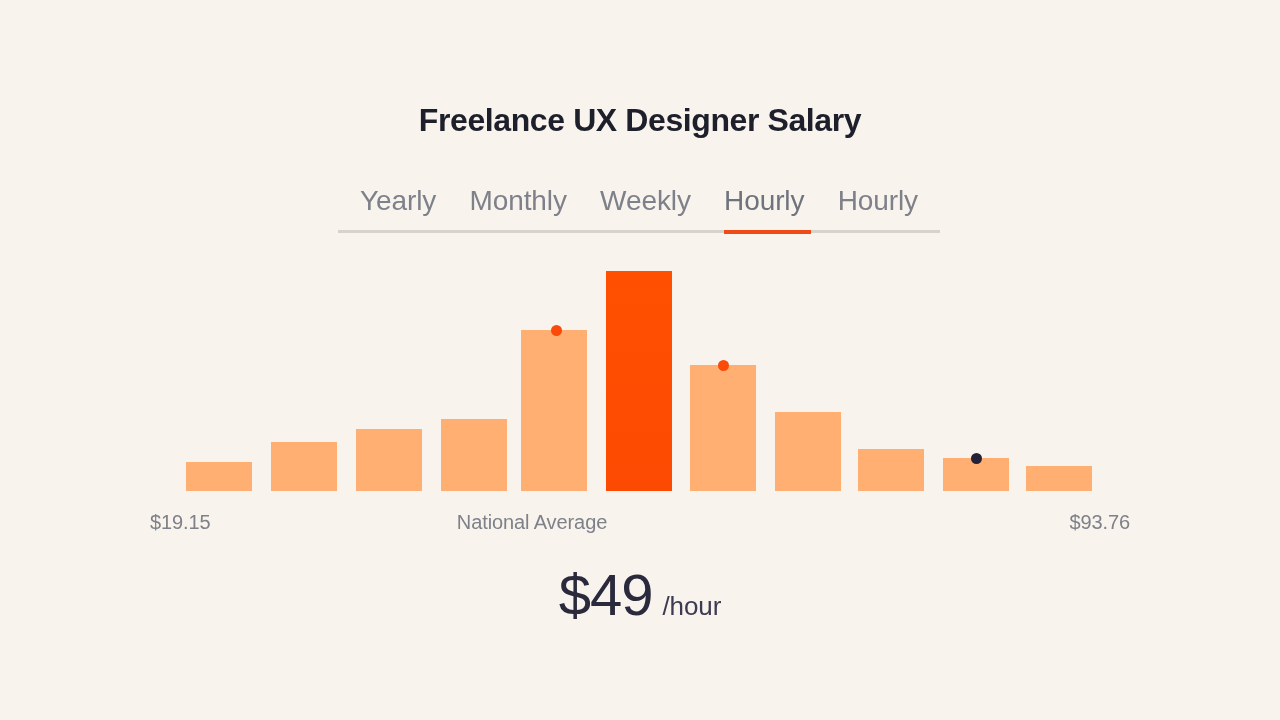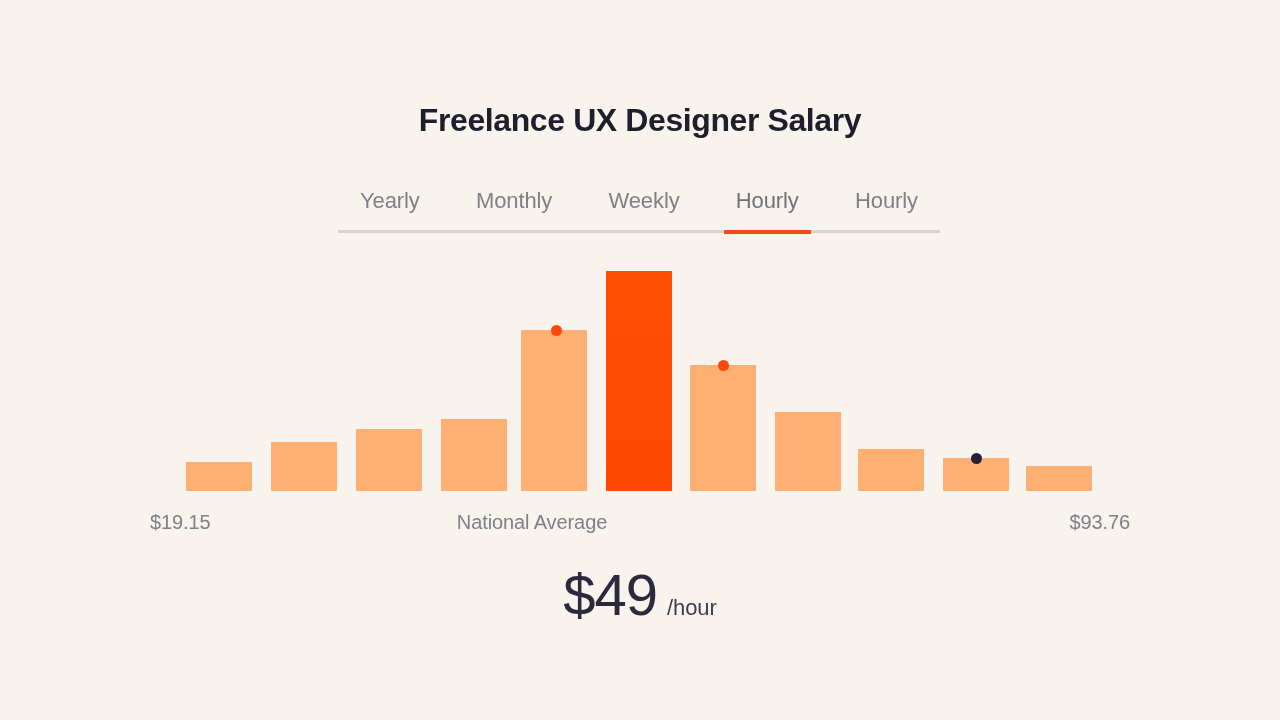--- a/index.html
+++ b/index.html
@@ -47,21 +47,21 @@
   .tabs {
     display: flex;
     justify-content: space-between;
     align-items: flex-start;
     height: 38px;
     padding: 0 16px;
     box-sizing: border-box;
   }
   .tab {
     position: relative;
-    font-size: 22px;
+    font-size: 28px;
     line-height: 30px;
     color: #7e8189;
     letter-spacing: -0.1px;
     padding: 0 6px 8px 6px;
     cursor: pointer;
     white-space: nowrap;
   }
   .tab.active { color: #6f737c; }
 
   .tab-underline-track {
@@ -132,21 +132,21 @@
   }
   .value-amount {
     font-size: 58px;
     font-weight: normal;
     color: #2b2a3d;
     letter-spacing: -1px;
     vertical-align: baseline;
     margin-top: 36px;
   }
   .value-unit {
-    font-size: 22px;
+    font-size: 26px;
     color: #3d3b52;
     letter-spacing: -0.1px;
     margin-left: 10px;
     vertical-align: baseline;
   }
 </style>
 </head>
 <body>
 
 <div class="widget">

